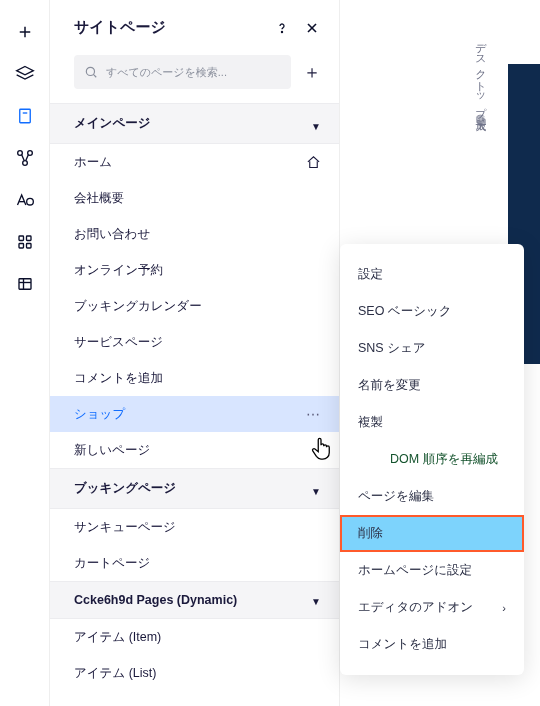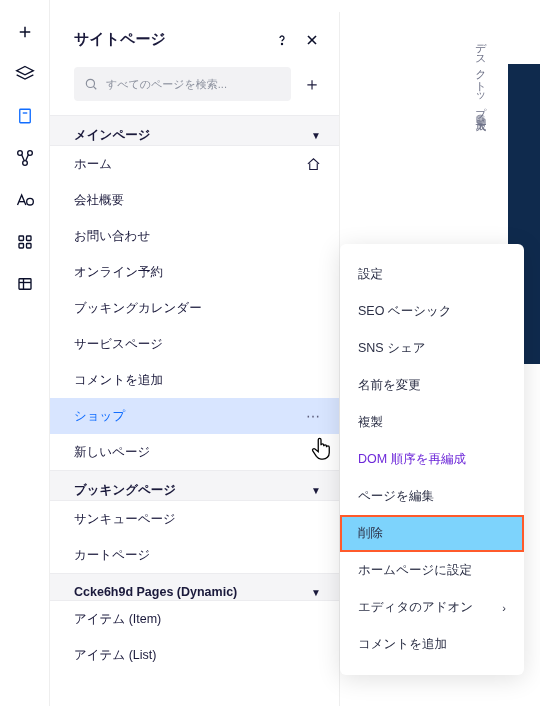--- a/index.html
+++ b/index.html
@@ -29,21 +29,21 @@
     display: flex; align-items: center; justify-content: center;
     color: #0b0f2a;
     cursor: pointer;
   }
   .leftbar .ic.selected { color: #116dff; position: relative; }
   .leftbar .ic.selected::after{
     content:"";position:absolute;left:-13px;width:3px;height:24px;border-radius:2px;
   }
   .panel {
     position: absolute;
-    left: 50px; top: 12px; bottom: 0;
+    left: 50px; top: 0; bottom: 0;
     width: 290px;
     border-right: 1px solid #eee;
     padding: 14px 0 0 0;
   }
   .panel-header {
     display: flex; align-items: center; justify-content: space-between;
     padding: 4px 18px 18px 24px;
   }
   .panel-title { font-weight: 700; font-size: 15px; }
   .panel-header-right { display: flex; gap: 12px; align-items: center; }
@@ -62,22 +62,22 @@
     color: #8a8f9c;
     gap: 8px;
   }
   .search-box span.ph { font-size: 11px; }
   .add-btn {
     width: 26px; height: 26px; display:flex;align-items:center;justify-content:center;
     font-size: 18px; font-weight: 400; cursor:pointer;
   }
   .section-header {
     background: #f5f5f7;
-    padding: 11px 18px 1px 24px;
-    display:flex;align-items:center;justify-content:space-between;
+    padding: 11px 18px 11px 24px;
+    display:flex;align-items:flex-end;justify-content:space-between;
     font-weight: 700;
     font-size: 12.5px;
     border-top:1px solid #ececef;
     border-bottom:1px solid #ececef;
   }
   .chev { font-size:10px; }
   .item {
     height: 36px;
     display: flex; align-items: center; justify-content: space-between;
     padding: 0 18px 0 24px;
@@ -117,21 +117,21 @@
     padding: 12px 0;
     z-index: 50;
   }
   .ctx-item {
     padding: 10px 18px;
     font-size: 12.5px;
     color:#2b2f45;
     display:flex;align-items:center;justify-content:space-between;
     cursor:pointer;
   }
-  .ctx-item.disabled { color:#6d28d9; cursor:default; }
+  .ctx-item.disabled { color:#14532d; cursor:default;margin-left:32px; }
   .ctx-item.highlight {
     outline: 2px solid #ff5a2b;
     outline-offset: -2px;
     background:#7dd3fc;
   }
   .ctx-sub { font-size:11px; color:#2b2f45; }
   .cursor-hand {
     position:absolute;
     top:436px; left:310px;
     z-index:60;

